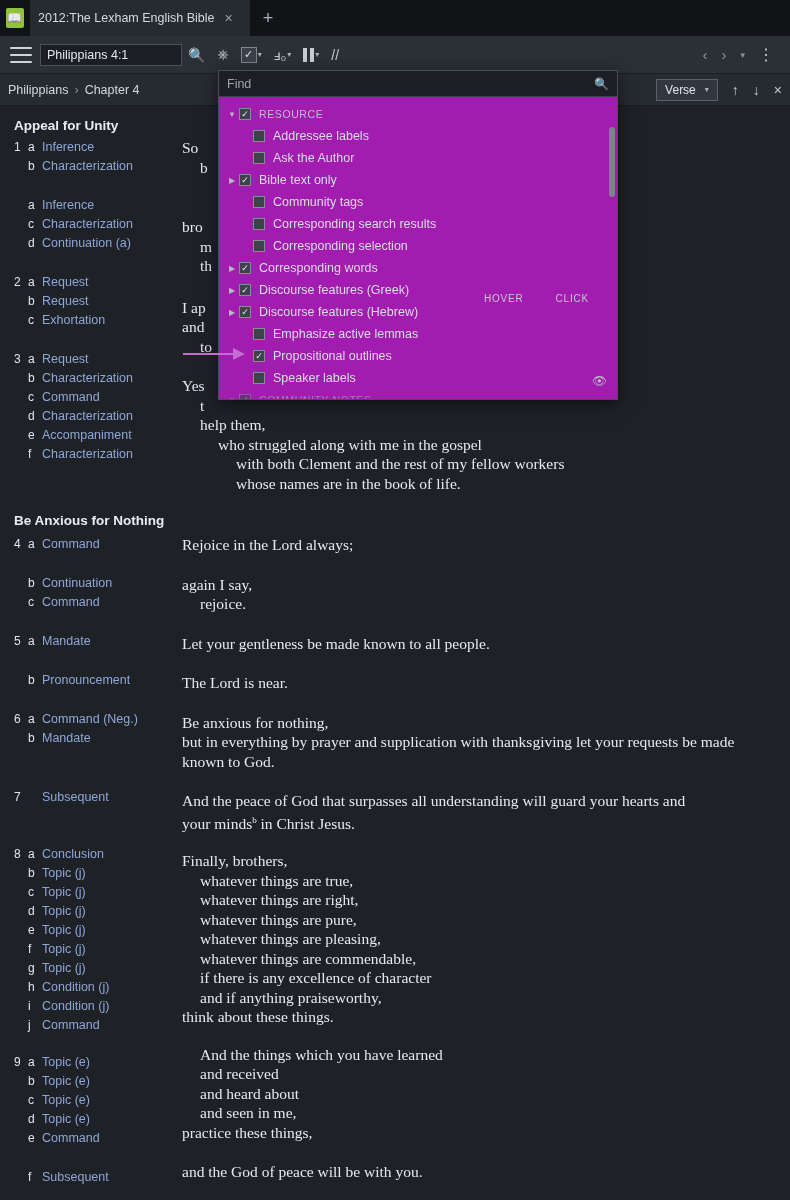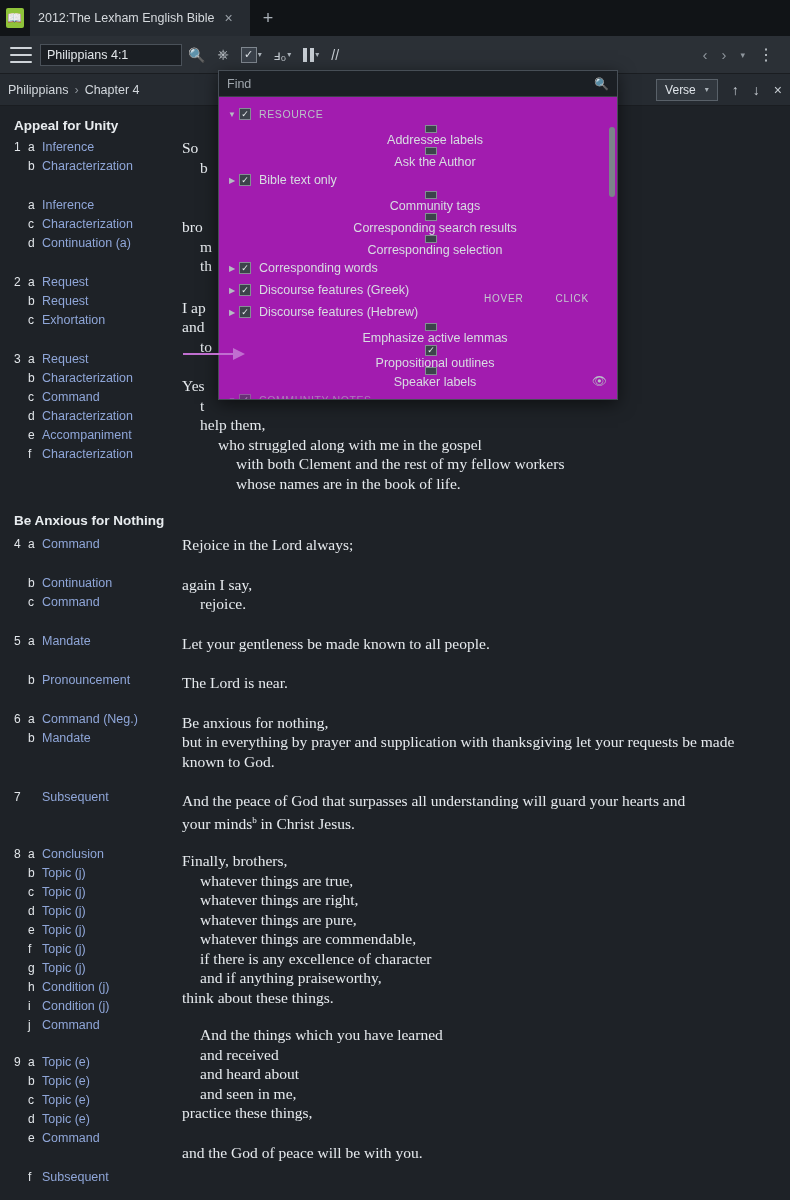--- a/index.html
+++ b/index.html
@@ -129,21 +129,21 @@
   }
   .pl-row .tri {
     width: 14px; color: #b5bcc3; font-size: 8px; text-align: center;
   }
   .cb {
     width: 12px; height: 12px; border: 1px solid #858d95; background: #3c434b;
     margin-right: 8px; display: flex; align-items: center; justify-content: center;
     color: #e8ecef; font-size: 9px; line-height: 1;
   }
   .pl-header { font-size: 10.5px; letter-spacing: .6px; color: #b9c0c7; }
-  .pl-indent { padding-left: 34px; flex-direction: column; }
+  .pl-indent { padding-left: 34px; }
   .hoverclick {
     position: absolute; right: 28px; top: 196px;
     display: flex; gap: 32px; color: #c3c9cf; font-size: 10px; letter-spacing: .8px;
   }
   .eye {
     position: absolute; right: 10px; top: 277px; color: #b9c0c7; font-size: 12px;
   }
   .scroll-track {
     position: absolute; right: 2px; top: 6px; bottom: 6px; width: 6px;
   }
@@ -477,20 +477,21 @@
       <div>Be anxious for nothing,</div>
       <div>but in everything by prayer and supplication with thanksgiving let your requests be made known to God.</div>
       <div style="height:20px"></div>
       <div><span>And the peace of God that surpasses all understanding will guard your hearts and</span></div>
       <div><span>your minds</span><sup>b</sup><span> in Christ Jesus.</span></div>
       <div style="height:18px"></div>
       <div>Finally, brothers,</div>
       <div class="ind1">whatever things are true,</div>
       <div class="ind1">whatever things are right,</div>
       <div class="ind1">whatever things are pure,</div>
+      <div class="ind1">whatever things are pleasing,</div>
       <div class="ind1">whatever things are commendable,</div>
       <div class="ind1">if there is any excellence of character</div>
       <div class="ind1">and if anything praiseworthy,</div>
       <div>think about these things.</div>
       <div style="height:18px"></div>
       <div class="ind1">And the things which you have learned</div>
       <div class="ind1">and received</div>
       <div class="ind1">and heard about</div>
       <div class="ind1">and seen in me,</div>
       <div>practice these things,</div>

